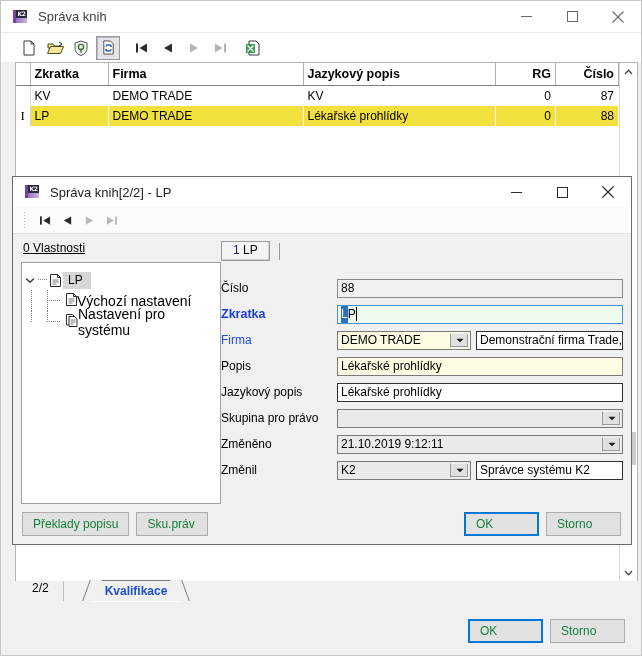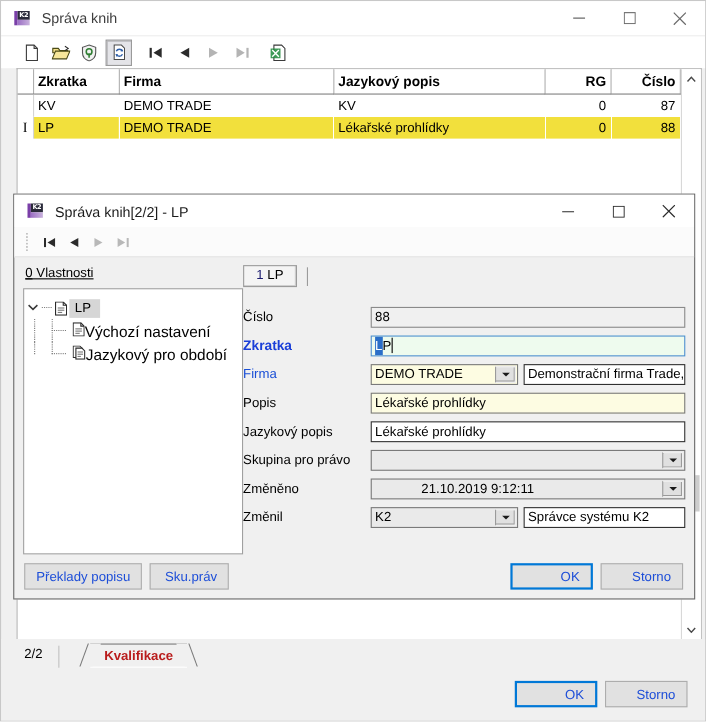--- a/index.html
+++ b/index.html
@@ -181,41 +181,41 @@
   .vs-thumb {
     position: absolute; left: 1px; right: 1px;
     background: #cdcdcd;
   }
 
   
   .status-row {
     height: 26px;
     background: #f0f0f0;
     display: flex;
-    align-items: flex-end;
-    flex: none;
-    padding-left: 14px;
+    align-items: flex-start;
+    flex: none;
+    padding-left: 24px;
     position: relative;
   }
   .status-count {
     font-size: 12px; color: #000;
     padding: 0 14px 5px 7px;
     border-right: 1px solid #c0c0c0;
     height: 15px;
   }
   .tab-strip {
     display: flex; align-items: flex-end;
     margin-left: 28px;
     height: 21px;
   }
   .ftab {
     position: relative;
     height: 20px;
     padding: 0 13px 0 13px;
-    font-size: 12px; font-weight: bold; color: #b91c1c;
+    font-size: 12px; font-weight: bold; color: #1d4ed8;
     line-height: 21px;
     background: #f0f0f0;
     border-top: 1px solid #7a7a7a;
     border-bottom: 1px solid #ffffff;
   }
   .ftab:before, .ftab:after {
     content: ""; position: absolute; top: -1px;
     width: 11px; height: 21px;
     background: #f0f0f0;
   }
@@ -227,28 +227,28 @@
     background: #f0f0f0;
     display: flex;
     align-items: center;
     justify-content: flex-end;
     padding-right: 16px;
     flex: none;
   }
   .btn {
     font-family: "Liberation Sans", sans-serif;
     font-size: 12px;
-    color: #1d4ed8;
+    color: #15803d;
     background: #e1e1e1;
     border: 1px solid #adadad;
     height: 24px;
     min-width: 75px;
     padding: 0 10px;
     box-sizing: border-box;
-    text-align: right;
+    text-align: left;
     line-height: 22px;
   }
   .btn.default {
     border: 2px solid #0078d7;
     background: #e1e1e1;
     line-height: 20px;
   }
   .btn + .btn { margin-left: 7px; }
 
   
@@ -729,21 +729,21 @@
           <span class="rail"></span>
           <span class="rail"></span>
           <span class="elbow"></span>
           <span class="doc-ico">
             <svg width="12" height="13" viewBox="0 0 12 13">
                 <path d="M0.5 0.5 h6 l2.5 2.5 v8 h-8.5 z" fill="#fff" stroke="#2a2a2a" stroke-width="1"></path>
                 <path d="M3 2.5 h5.5 l2.5 2.5 v7.5 h-8 z" fill="#fff" stroke="#2a2a2a" stroke-width="1"></path>
                 <path d="M4.5 6 h5 M4.5 8 h5 M4.5 10 h3" stroke="#555" stroke-width="0.8"></path>
               </svg>
           </span>
-          <span class="lbl">Jazykový pro období</span>
+          <span class="lbl">Nastavení pro systému</span>
         </div>
       </div>
     </div>
 
     <div class="right-pane">
       <div class="tabrow">
         <div class="dtab"><span class="n">1</span>&nbsp;<span>LP</span></div>
         <div class="tabdiv"></div>
       </div>
 
@@ -793,21 +793,21 @@
             <span class="carrow">
               <svg width="8" height="5" viewBox="0 0 8 5">
                   <path d="M0.5 0.8 L4 4.2 L7.5 0.8 z" fill="#1a1a1a"></path>
                 </svg>
             </span>
           </div>
         </div>
 
         <div class="frow">
           <div class="flabel">Změněno</div>
-          <div class="combo plain" style="flex:1;padding-left:42px;">
+          <div class="combo plain" style="flex:1;">
             <span class="ctext">21.10.2019  9:12:11</span>
             <span class="carrow">
               <svg width="8" height="5" viewBox="0 0 8 5">
                   <path d="M0.5 0.8 L4 4.2 L7.5 0.8 z" fill="#1a1a1a"></path>
                 </svg>
             </span>
           </div>
         </div>
 
         <div class="frow">

